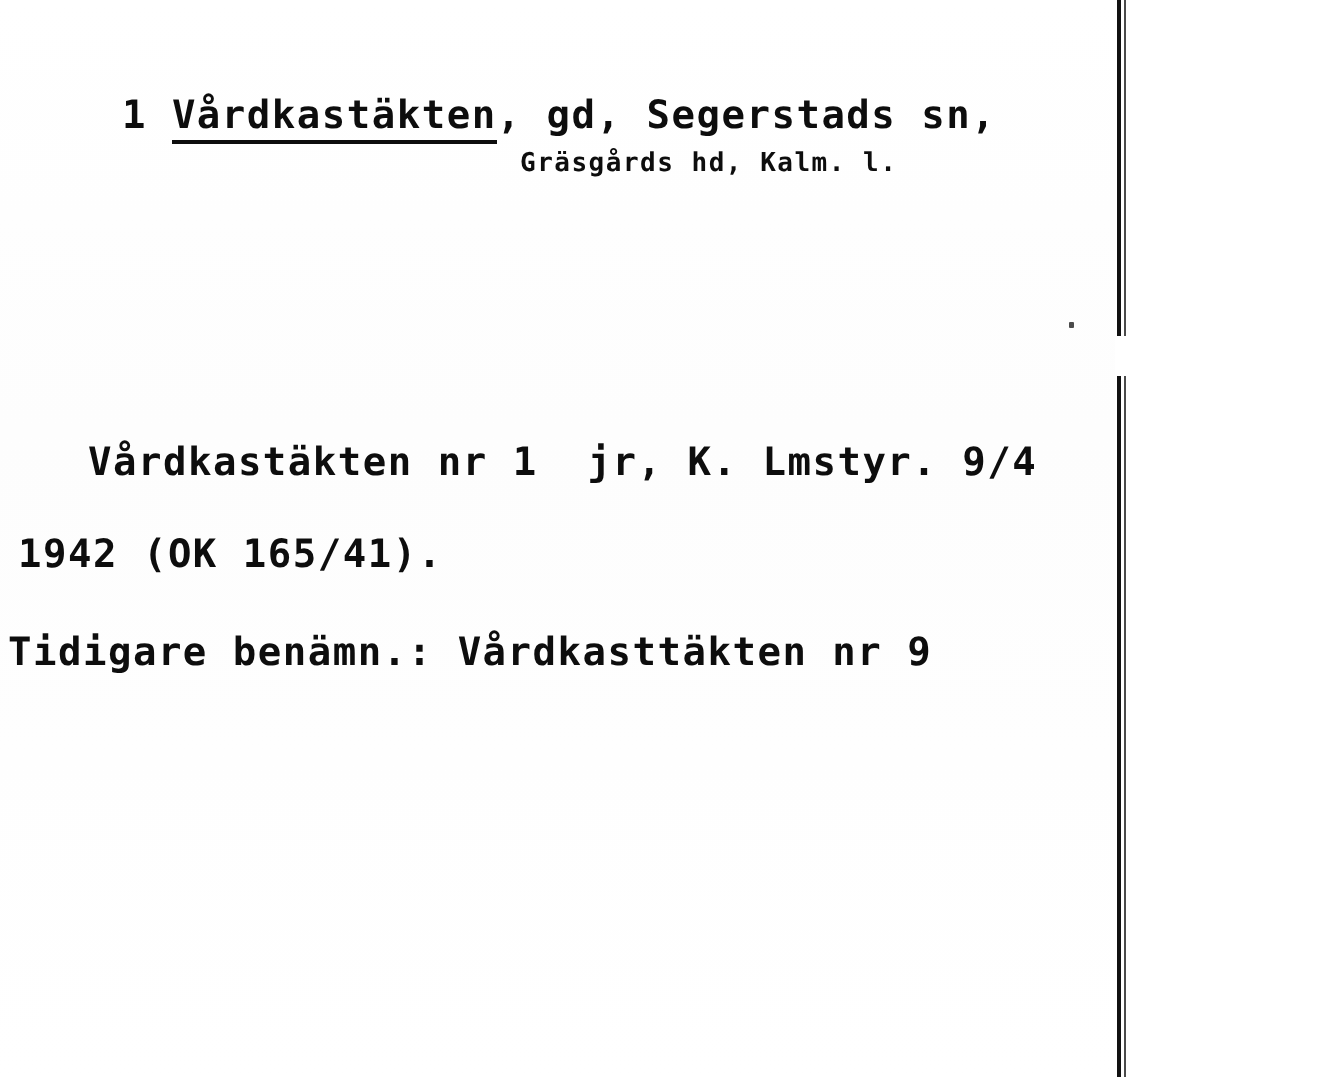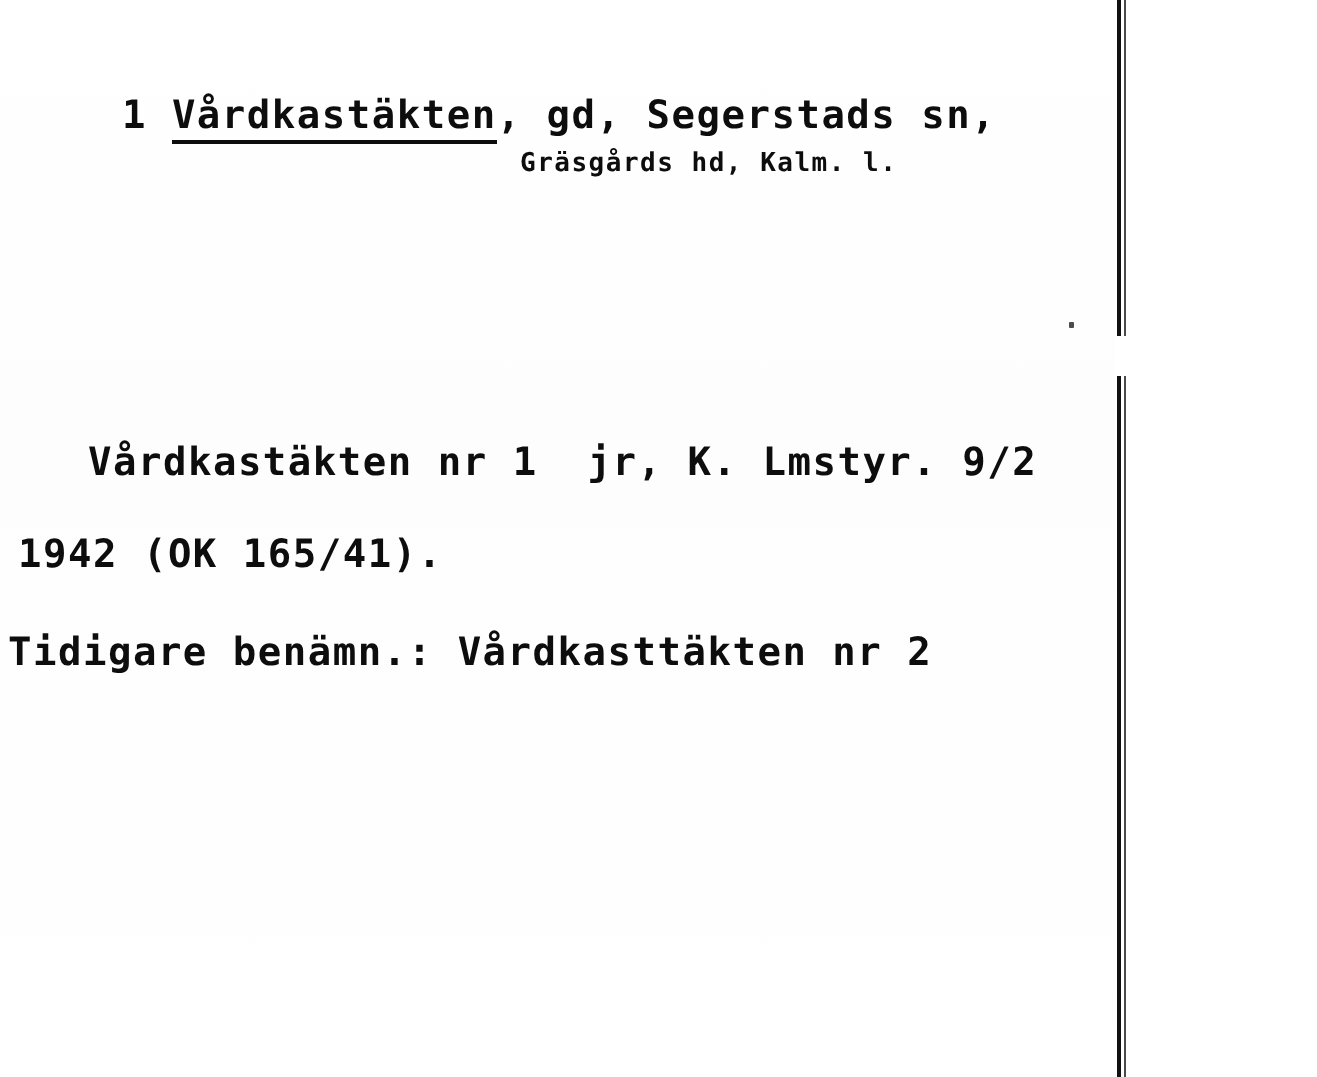--- a/index.html
+++ b/index.html
@@ -120,23 +120,23 @@
 
 <div class="card">
   <div class="paper-tint"></div>
 
   <div class="typed line-head">
     <span>1</span><span> </span><span class="headword">Vårdkastäkten</span><span>, gd, Segerstads sn,</span>
   </div>
 
   <div class="typed line-head-2">Gräsgårds hd, Kalm. l.</div>
 
-  <div class="typed body-1">Vårdkastäkten nr 1  jr, K. Lmstyr. 9/2</div>
+  <div class="typed body-1">Vårdkastäkten nr 1  jr, K. Lmstyr. 9/4</div>
   <div class="typed body-2">1942 (OK 165/41).</div>
-  <div class="typed body-3">Tidigare benämn.: Vårdkasttäkten nr 2</div>
+  <div class="typed body-3">Tidigare benämn.: Vårdkasttäkten nr 9</div>
 
   <div class="speck"></div>
   <div class="speck b"></div>
 
   <div class="edge-right">
     <div class="edge-line"></div>
     <div class="edge-line thin"></div>
     <div class="edge-gap"></div>
   </div>
 </div>

